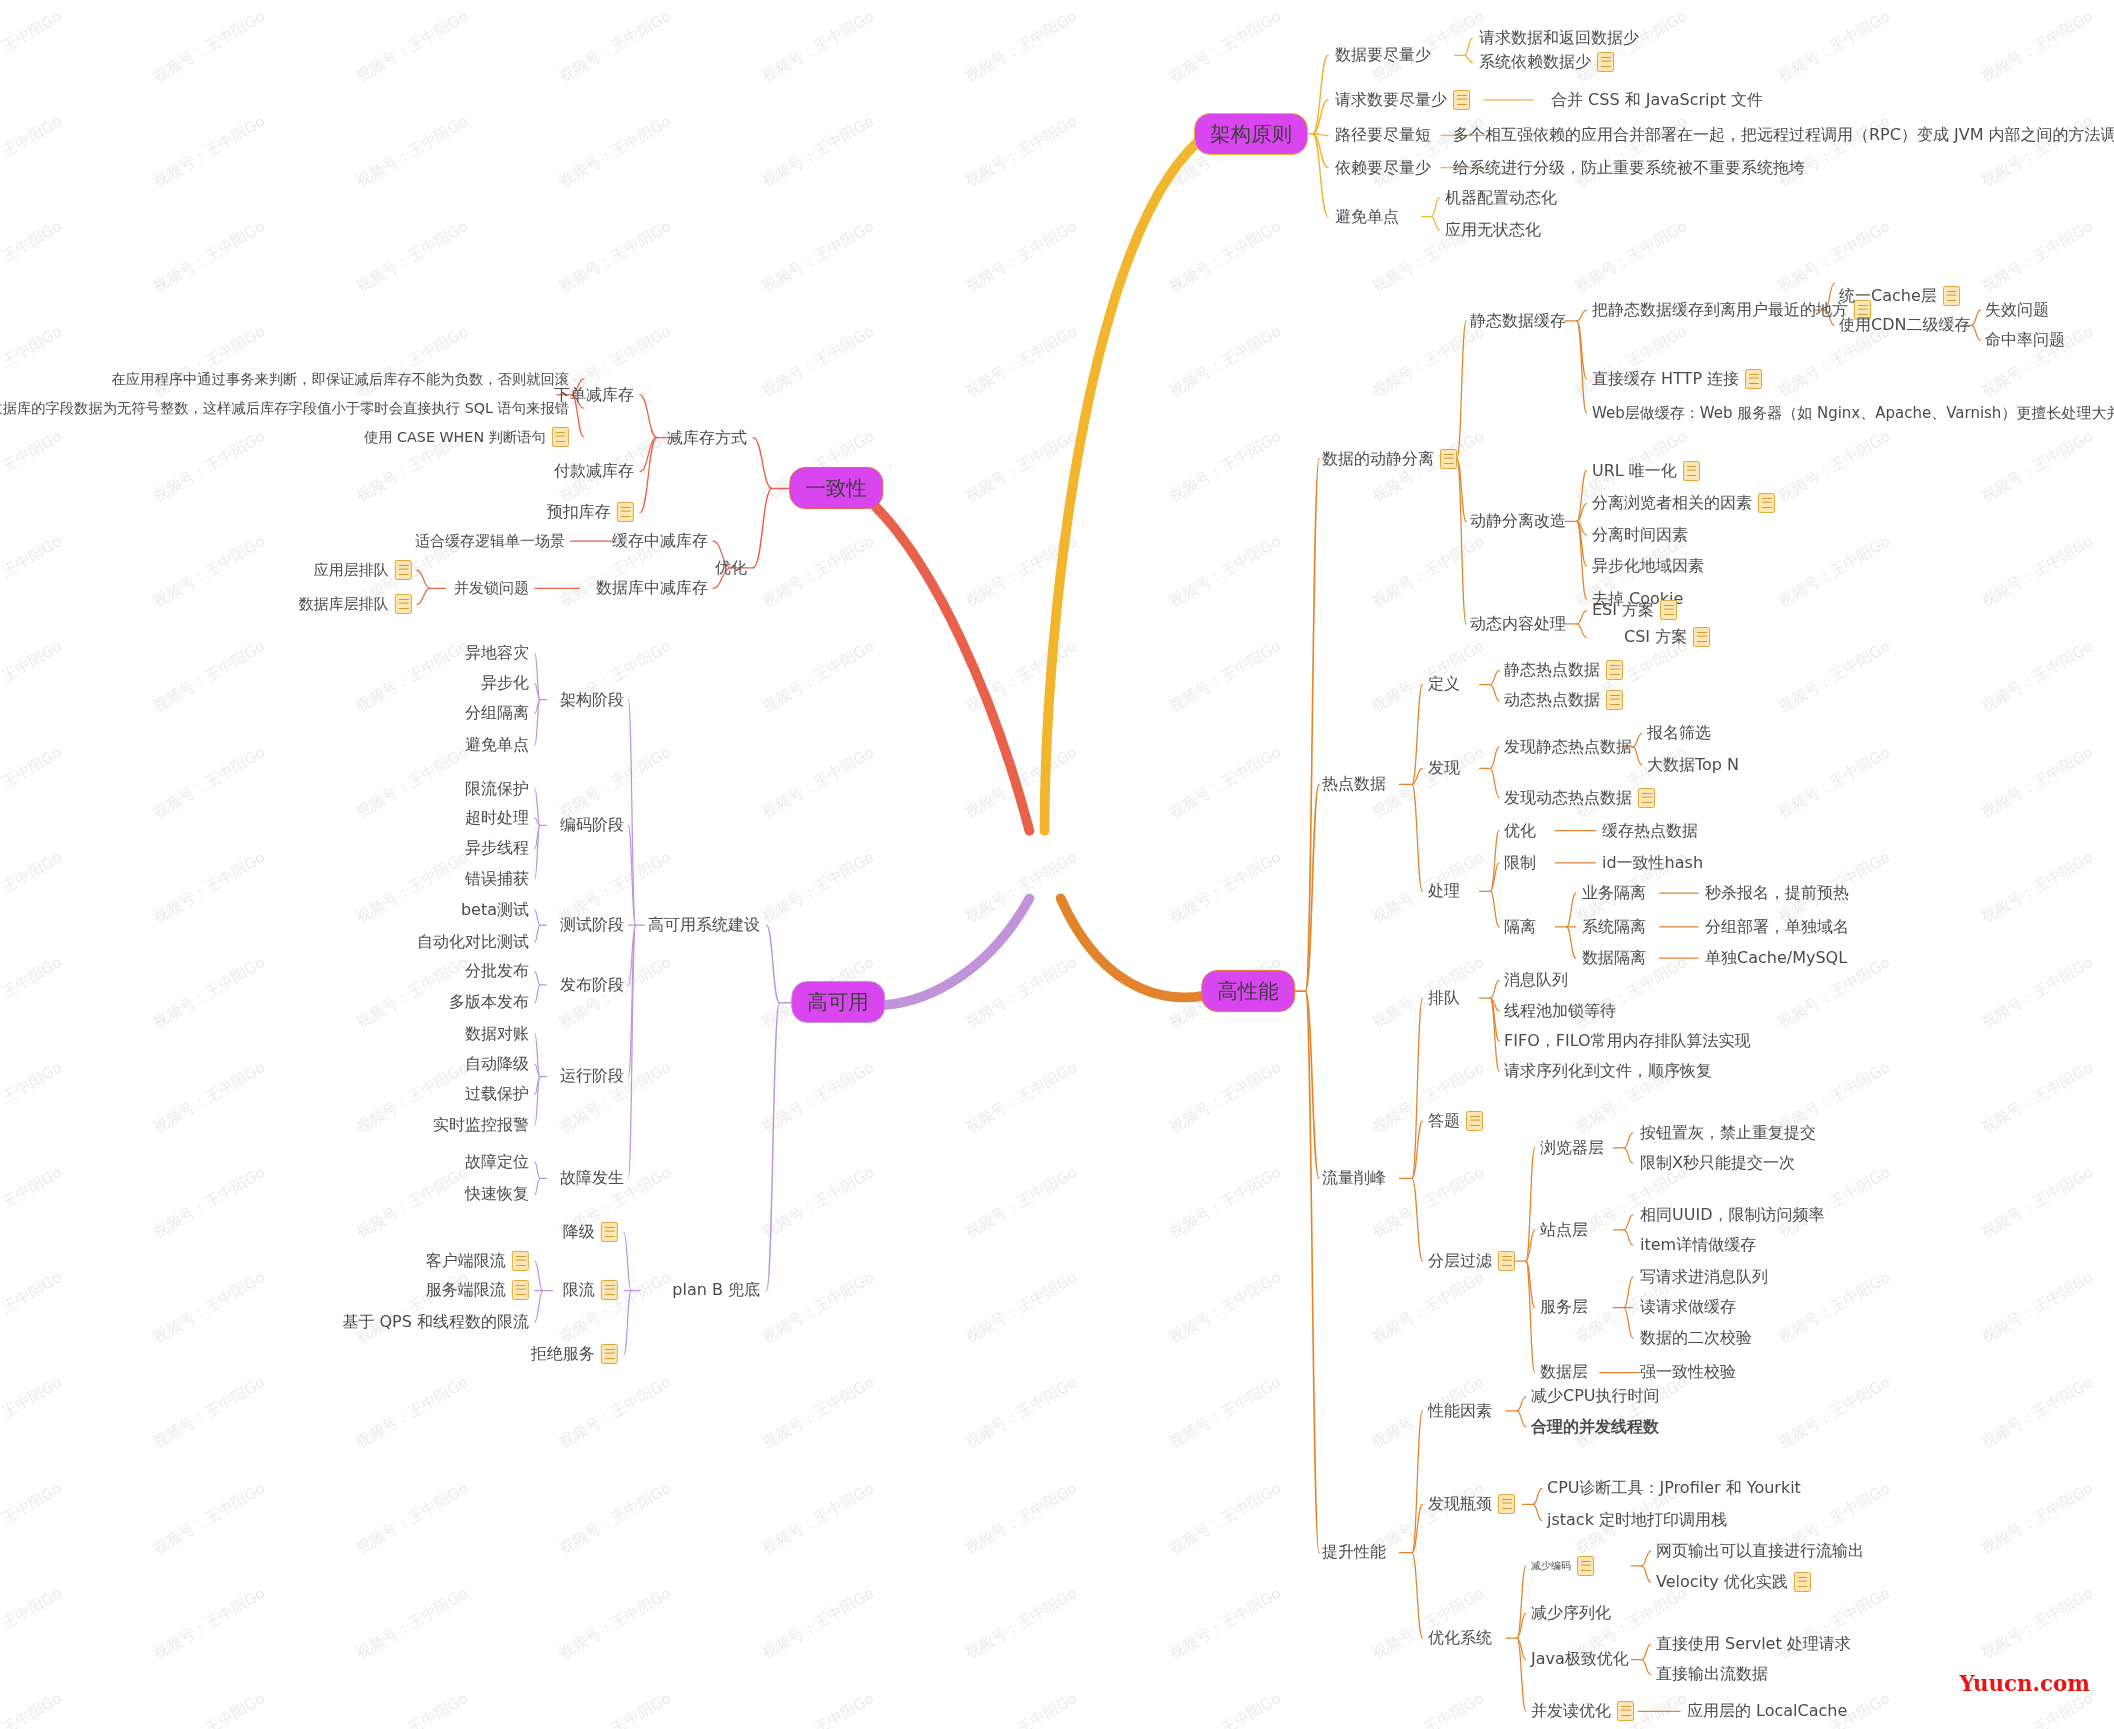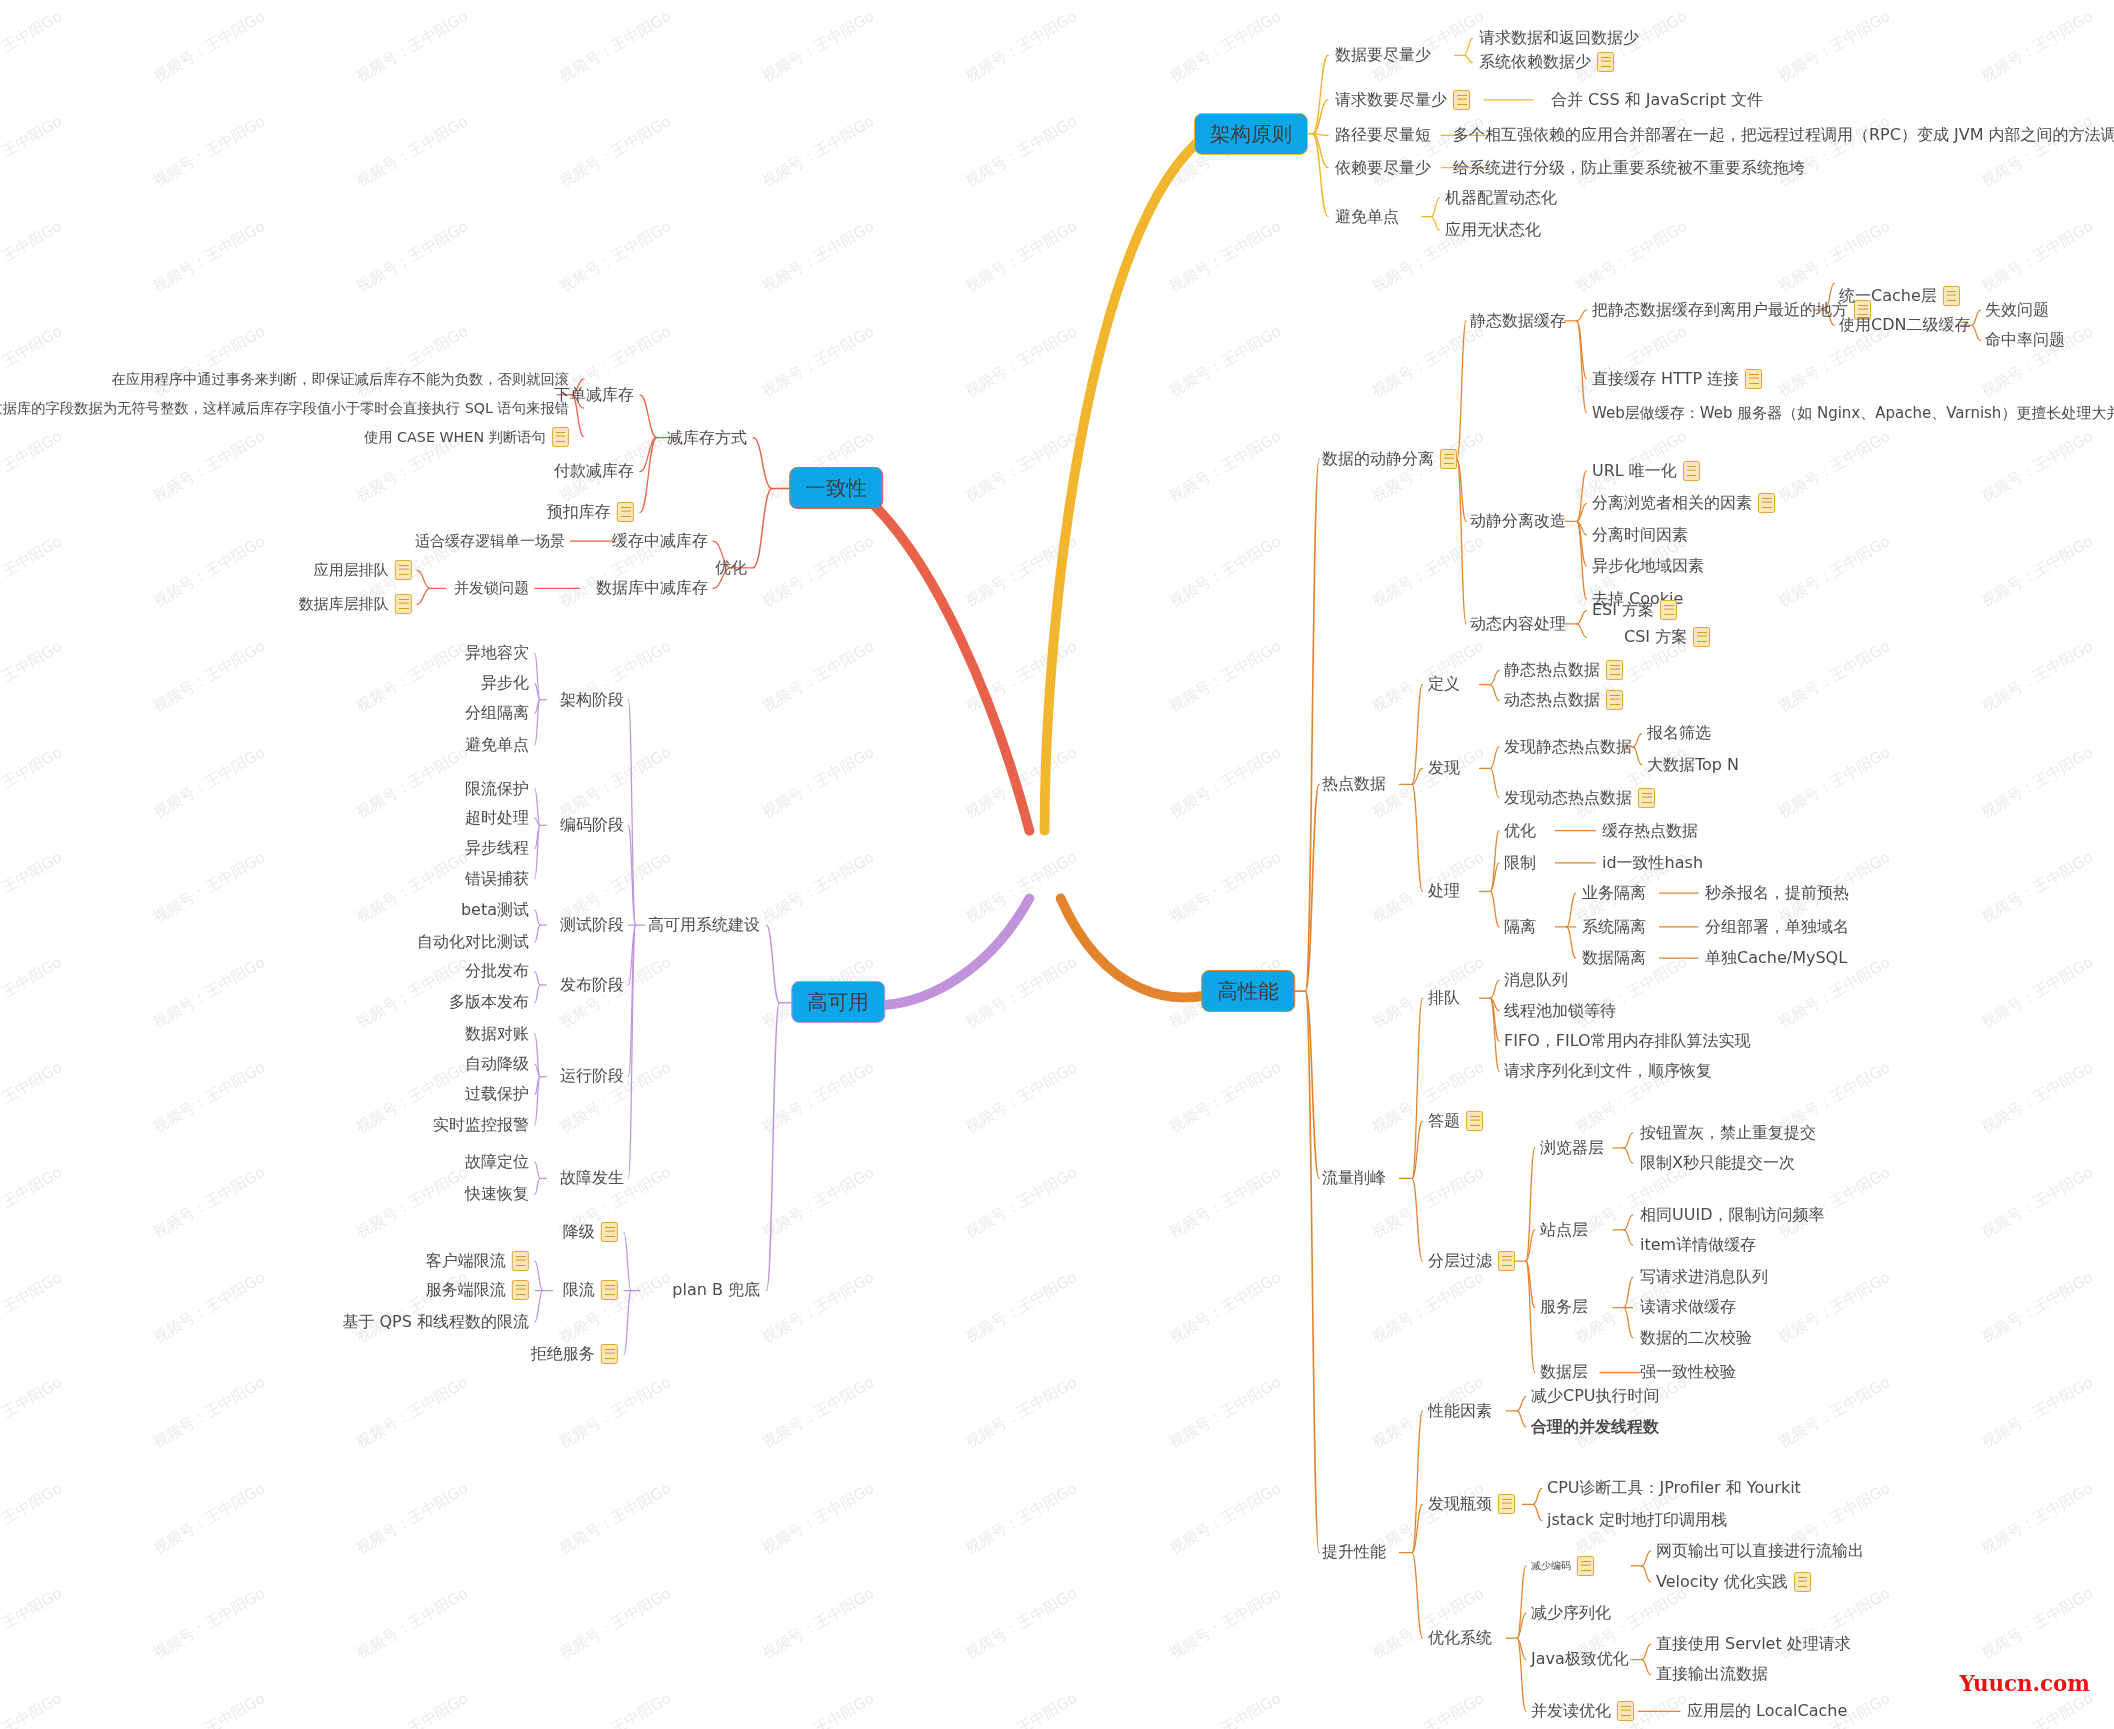--- a/index.html
+++ b/index.html
@@ -26,21 +26,21 @@
     display:flex;align-items:center;gap:6.2px;
   }
   .node .txt{display:inline-block;}
   
   .anc-l{transform:translate(0,-50%);}          
   .anc-r{transform:translate(-100%,-50%);}      
   .anc-c{transform:translate(-50%,-50%);}       
 
   
   .boxed{
-    border:1.4px solid #ccc;border-radius:8px;background:#0ea5e9;
+    border:1.4px solid #ccc;border-radius:16px;background:#d946ef;
     padding:9.8px 15px;font-size:20.5px;color:#3d3d3d;
   }
   .boxed.c-orange-dark{border-color:#e2842c;}
   .boxed.c-yellow{border-color:#f2b52e;}
   .boxed.c-red{border-color:#e8614a;}
   .boxed.c-purple{border-color:#c193db;}
 
   
   .root{
     position:absolute;z-index:4;background:#4cc08d;color:#fff;

